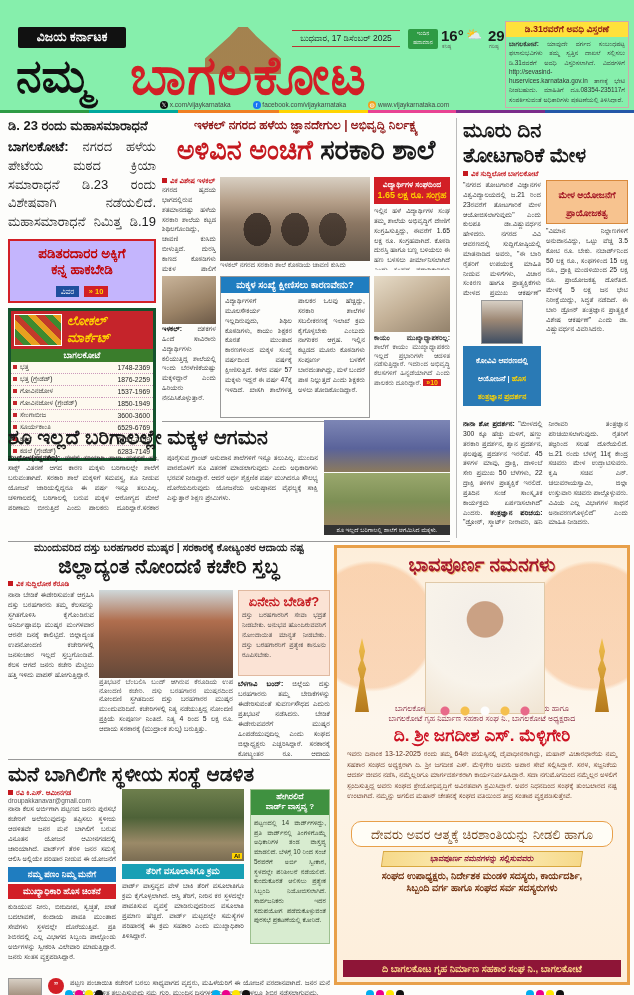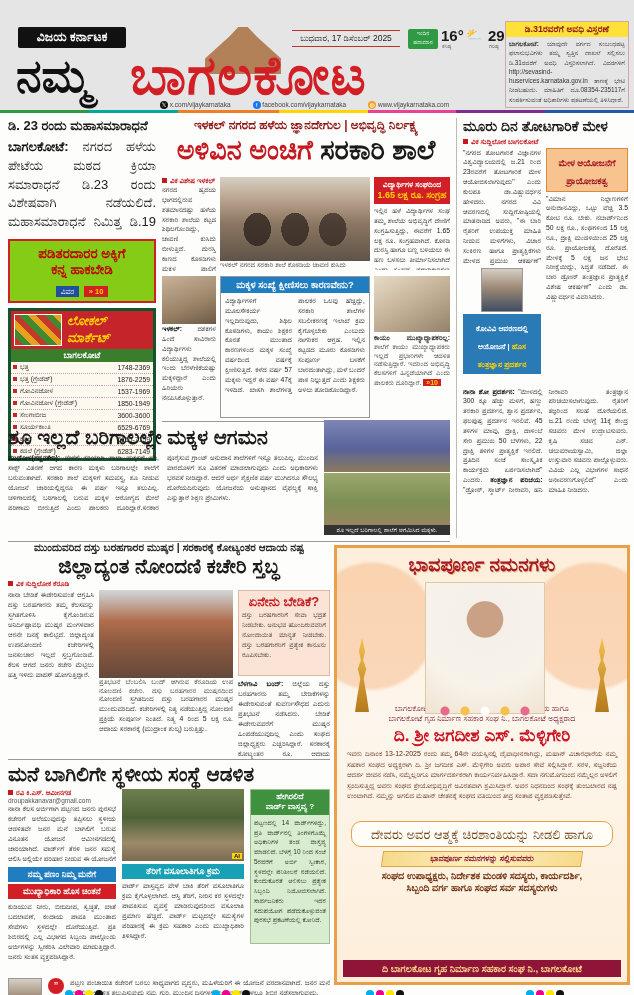--- a/index.html
+++ b/index.html
@@ -33,21 +33,21 @@
   .ph-veg{background:repeating-linear-gradient(45deg,#c23b2a 0 6px,#3f8a2f 6px 12px,#e8a11f 12px 18px);}
   .cmyk span{display:inline-block;width:8px;height:8px;border-radius:50%;margin-right:2px;}
   .cmyk .c{background:#00aeef;}.cmyk .m{background:#ec008c;}.cmyk .y{background:#ffe600;}.cmyk .k{background:#111;}
   .rule{border-top:1px solid #999;}
 </style>
 </head>
 <body>
 
 <div id="page">
 
-  <div class="abs" style="left:0;top:0;width:634px;height:112px;background:#e5e5e5;">
+  <div class="abs" style="left:0;top:0;width:634px;height:112px;background:#86efac;">
     <div class="abs" style="left:18px;top:27px;width:108px;height:21px;background:#111;color:#fff;font-size:12.5px;font-weight:bold;text-align:center;line-height:21px;border-radius:2px;">ವಿಜಯ ಕರ್ನಾಟಕ</div>
     <div class="abs b" style="left:16px;top:46px;font-size:46px;line-height:60px;color:#101010;">ನಮ್ಮ</div>
 
     <div class="abs" style="left:205px;top:22px;width:76px;height:52px;background:
       linear-gradient(180deg,transparent 0 10%, #a96f3f 10% 100%);clip-path:polygon(50% 0,68% 28%,100% 70%,100% 100%,0 100%,0 70%,32% 28%);opacity:.85;"></div>
     <div class="abs b" style="left:130px;top:40px;font-size:54px;line-height:70px;color:#d21f26;letter-spacing:1px;">ಬಾಗಲಕೋಟ</div>
 
     <div class="abs ctr" style="left:292px;top:30px;width:108px;border-top:1px solid #b33;border-bottom:1px solid #b33;font-size:8.5px;padding:2px 0;color:#222;">ಬುಧವಾರ, 17 ಡಿಸೆಂಬರ್ 2025</div>
 
     <div class="abs" style="left:408px;top:27px;width:110px;height:26px;">
@@ -75,21 +75,21 @@
     </div>
     <div class="abs" style="left:0;top:110px;width:634px;height:3px;background:linear-gradient(90deg,#2e9b44 0 14%,#00a89d 14% 28%,#f07f23 28% 44%,#ffd400 44% 58%,#e84393 58% 72%,#7b2d8b 72% 86%,#2458a8 86% 100%);"></div>
   </div>
 
   <div class="abs" style="left:8px;top:118px;width:148px;">
     <div class="b" style="font-size:13px;line-height:1.3;">ಡಿ. 23 ರಂದು ಮಹಾಸಮಾರಾಧನೆ</div>
     <div class="body-txt just clip" style="height:96px;margin-top:3px;">
       <span class="lead">ಬಾಗಲಕೋಟೆ:</span><span> ನಗರದ ಹಳೆಯ ಪೇಟೆಯ ಮಠದ ಕ್ರಿಯಾ ಸಮಾರಾಧನೆ ಡಿ.23 ರಂದು ವಿಶೇಷವಾಗಿ ನಡೆಯಲಿದೆ. ಮಹಾಸಮಾರಾಧನೆ ನಿಮಿತ್ತ ಡಿ.19 ರಿಂದ ಪ್ರಮುಖ ಧಾರ್ಮಿಕ ಕಾರ್ಯಕ್ರಮಗಳು ನಡೆಯಲಿದ್ದು, ಭಕ್ತರು ಹೆಚ್ಚಿನ ಸಂಖ್ಯೆಯಲ್ಲಿ ಭಾಗವಹಿಸುವಂತೆ ಸಮಿತಿ ಮನವಿ ಮಾಡಿದೆ. ಡಿ.23 ರಂದು ಮಧ್ಯಾಹ್ನ ಮಹಾಪ್ರಸಾದ ವಿತರಣೆ ಇರಲಿದ್ದು, ಪಾದಪೂಜೆ, ಮಹಾಪೂಜೆ, ಪ್ರವಚನ ಮುಂತಾದ 8 ಗಂಟೆಗೆ ಸಂಘದ ಪ್ರಮುಖ ನೇತೃತ್ವದಲ್ಲಿ ಎಲ್ಲರೂ ಪಾಲ್ಗೊಳ್ಳುವಂತೆ ಕೋರಿದೆ.</span>
     </div>
 
-    <div style="margin-top:5px;background:#84cc16;border:2px solid #d21f26;text-align:center;padding:5px 2px 3px;">
+    <div style="margin-top:5px;background:#c4b5fd;border:2px solid #d21f26;text-align:center;padding:5px 2px 3px;">
       <div class="b" style="color:#c00000;font-size:13.5px;">ಪಡಿತರದಾರರ ಅಕ್ಕಿಗೆ</div>
       <div class="b" style="color:#c00000;font-size:13.5px;">ಕನ್ನ ಹಾಕಬೇಡಿ</div>
       <div style="margin-top:2px;">
         <span style="background:#1f4f9e;color:#fff;font-size:7.5px;padding:1px 5px;">ವಿವರ</span>
         <span class="b" style="background:#d21f26;color:#ffd400;font-size:7.5px;padding:1px 5px;">» 10</span>
       </div>
     </div>
 
     <div style="margin-top:5px;border:3px solid #14532d;">
       <div style="background:#c5242b;height:38px;position:relative;">
@@ -173,21 +173,21 @@
     <div class="ph-room" style="width:76px;height:56px;"></div>
     <div class="caption just clip" style="height:76px;margin-top:2px;">
       <span class="b">ಕಾಯಂ ಮುಖ್ಯಾಧ್ಯಾಪಕರಿಲ್ಲ:</span><span> ಶಾಲೆಗೆ ಕಾಯಂ ಮುಖ್ಯಾಧ್ಯಾಪಕರು ಇಲ್ಲದೆ ಪ್ರಭಾರಿಗಳೇ ಆಡಳಿತ ನಡೆಸುತ್ತಿದ್ದಾರೆ. ಇದರಿಂದ ಅಭಿವೃದ್ಧಿ ಕೆಲಸಗಳಿಗೆ ಹಿನ್ನಡೆಯಾಗಿದೆ ಎಂದು ಪಾಲಕರು ದೂರಿದ್ದಾರೆ.</span>
       <span class="b" style="background:#d21f26;color:#ffd400;padding:0 3px;font-size:7px;">»10</span>
     </div>
   </div>
 
   <div class="abs rule" style="left:162px;top:421px;width:288px;"></div>
 
   <div class="abs" style="left:456px;top:118px;width:172px;height:420px;border-left:1px solid #bbb;padding-left:6px;">
-    <div class="b" style="font-size:14px;line-height:1.25;">ಮೂರು ದಿನ ತೋಟಗಾರಿಕೆ ಮೇಳ</div>
+    <div class="b" style="font-size:20px;line-height:1.25;">ಮೂರು ದಿನ ತೋಟಗಾರಿಕೆ ಮೇಳ</div>
     <div class="byline" style="margin:2px 0;"><span class="sq"></span><span>ವಿಕ ಸುದ್ದಿಲೋಕ ಬಾಗಲಕೋಟೆ</span></div>
     <div style="display:flex;gap:5px;">
       <div style="width:78px;">
         <div class="body-txt just clip" style="height:118px;font-size:6.8px;">"ನಗರದ ತೋಟಗಾರಿಕೆ ವಿಜ್ಞಾನಗಳ ವಿಶ್ವವಿದ್ಯಾಲಯದಲ್ಲಿ ಜ.21 ರಿಂದ 23ರವರೆಗೆ ತೋಟಗಾರಿಕೆ ಮೇಳ ಆಯೋಜಿಸಲಾಗುವುದು" ಎಂದು ಕುಲಪತಿ ಡಾ.ವಿಷ್ಣುವರ್ಧನ ಹೇಳಿದರು. ನಗರದ ವಿವಿ ಆವರಣದಲ್ಲಿ ಸುದ್ದಿಗೋಷ್ಠಿಯಲ್ಲಿ ಮಾತನಾಡಿದ ಅವರು, "ಈ ಬಾರಿ ರೈತರಿಗೆ ಉಪಯುಕ್ತ ಮಾಹಿತಿ ನೀಡುವ ಮಳಿಗೆಗಳು, ವಿಚಾರ ಸಂಕಿರಣ ಹಾಗೂ ಪ್ರಾತ್ಯಕ್ಷಿಕೆಗಳು ಮೇಳದ ಪ್ರಮುಖ ಆಕರ್ಷಣೆ" ಎಂದರು.</div>
         <div class="ph-man" style="width:42px;height:44px;margin:2px auto;border:1px solid #999;"></div>
         <div style="background:#2a7ab5;padding:3px;text-align:center;margin-top:2px;">
           <span class="b" style="color:#fff;font-size:7.5px;">ಕೋವಿವಿ ಆವರಣದಲ್ಲಿ ಆಯೋಜನೆ | </span>
           <span class="b" style="color:#ffd400;font-size:7.5px;">ಹೊಸ ತಂತ್ರಜ್ಞಾನ ಪ್ರದರ್ಶನ</span>
         </div>
       </div>

